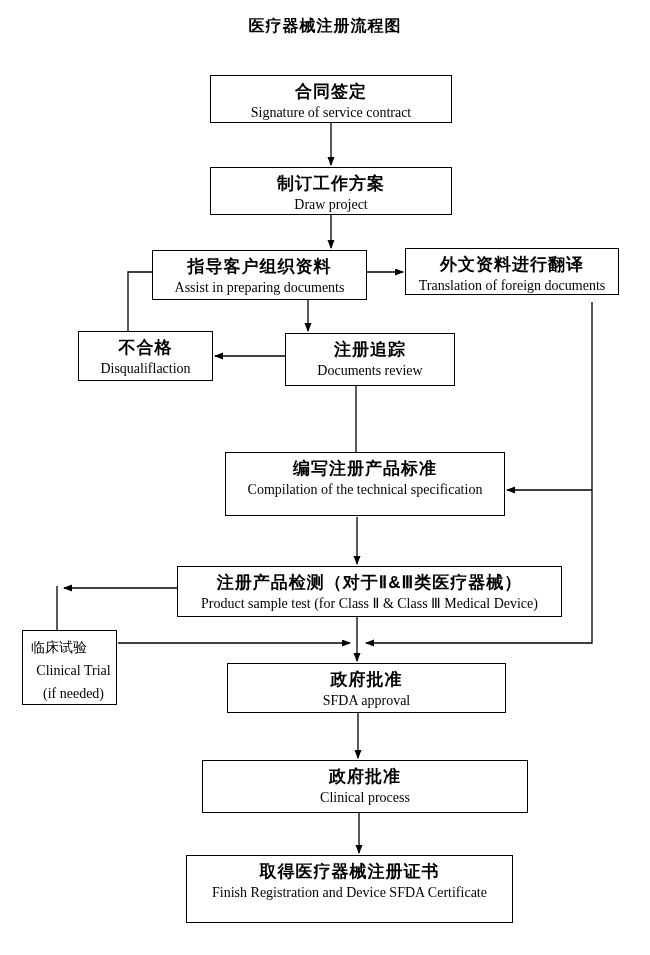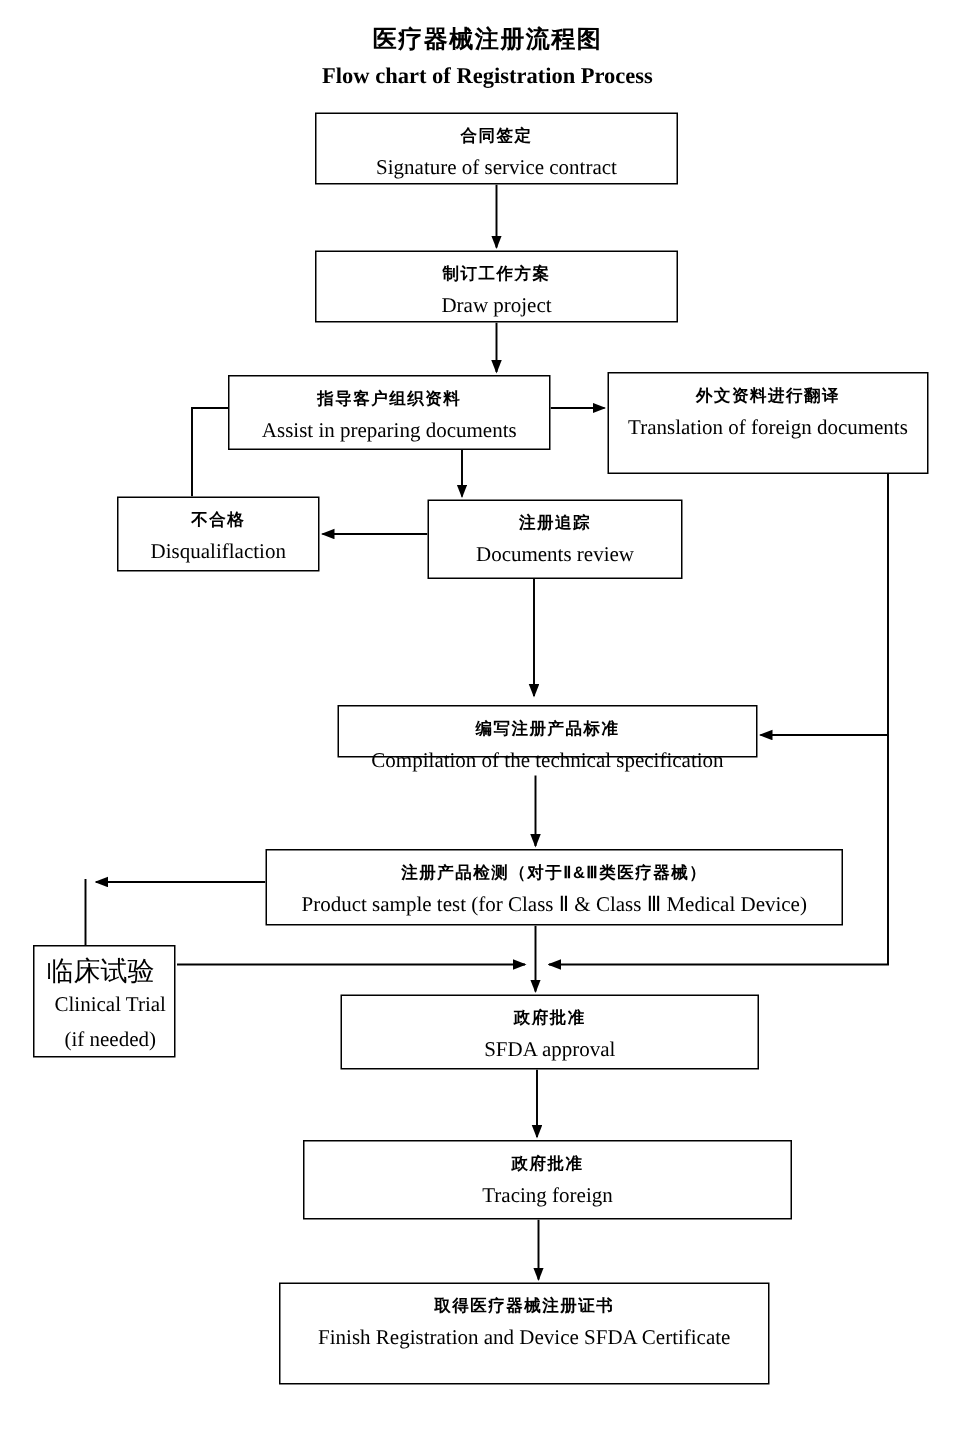--- a/index.html
+++ b/index.html
@@ -16,24 +16,24 @@
   .title-en{margin-top:6px;font-family:"Liberation Serif", serif;font-size:15px;font-weight:bold;}
   svg.connectors{position:absolute;left:0;top:0;width:650px;height:955px;}
   .node{
     position:absolute;
     box-sizing:border-box;
     border:1px solid #000;
     background:#ffffff;
     text-align:center;
     padding-top:4px;
   }
-  .node .zh{font-size:11px;font-weight:bold;letter-spacing:1px;line-height:23px;}
+  .node .zh{font-size:17px;font-weight:bold;letter-spacing:1px;line-height:23px;}
   .node .en{font-family:"Liberation Serif", serif;font-size:14px;line-height:19px;text-align:center;}
   .node.left-align{text-align:left;padding:5px 0 0 8px;}
-  .node.left-align .zh{font-weight:normal;font-size:18px;letter-spacing:0;line-height:23px;}
+  .node.left-align .zh{font-weight:normal;font-size:14px;letter-spacing:0;line-height:23px;}
   .node.left-align .en{line-height:23px;}
 </style>
 </head>
 <body>
 
 <div class="canvas">
 
   <svg class="connectors" viewBox="0 0 650 955" xmlns="http://www.w3.org/2000/svg">
     <defs>
       <marker id="arr" markerWidth="9" markerHeight="8" refX="8" refY="3.5" orient="auto" markerUnits="userSpaceOnUse">
@@ -53,54 +53,53 @@
     <line x1="177" y1="588" x2="64" y2="588" stroke="#000" stroke-width="1.3" marker-end="url(#arr)"></line>
     <line x1="57" y1="586" x2="57" y2="630" stroke="#000" stroke-width="1.3"></line>
     <line x1="118" y1="643" x2="350" y2="643" stroke="#000" stroke-width="1.3" marker-end="url(#arr)"></line>
     <line x1="357" y1="617" x2="357" y2="661" stroke="#000" stroke-width="1.3" marker-end="url(#arr)"></line>
     <line x1="358" y1="713" x2="358" y2="758" stroke="#000" stroke-width="1.3" marker-end="url(#arr)"></line>
     <line x1="359" y1="813" x2="359" y2="853" stroke="#000" stroke-width="1.3" marker-end="url(#arr)"></line>
   </svg>
 
   <div class="titles">
     <div class="title-zh">医疗器械注册流程图</div>
-    <div class="title-en">Flow chart of Registration Process</div>
   </div>
 
   <div class="node" style="left:210px;top:75px;width:242px;height:48px">
     <div class="zh">合同签定</div>
     <div class="en">Signature of service contract</div>
   </div>
 
   <div class="node" style="left:210px;top:167px;width:242px;height:48px">
     <div class="zh">制订工作方案</div>
     <div class="en">Draw project</div>
   </div>
 
   <div class="node" style="left:152px;top:250px;width:215px;height:50px">
     <div class="zh">指导客户组织资料</div>
     <div class="en">Assist in preparing documents</div>
   </div>
 
-  <div class="node" style="left:405px;top:248px;width:214px;height:68px">
+  <div class="node" style="left:405px;top:248px;width:214px;height:47px">
     <div class="zh">外文资料进行翻译</div>
     <div class="en">Translation of foreign documents</div>
   </div>
 
   <div class="node" style="left:78px;top:331px;width:135px;height:50px">
     <div class="zh">不合格</div>
     <div class="en">Disqualiflaction</div>
   </div>
 
   <div class="node" style="left:285px;top:333px;width:170px;height:53px">
     <div class="zh">注册追踪</div>
     <div class="en">Documents review</div>
   </div>
 
-  <div class="node" style="left:225px;top:470px;width:280px;height:35px">
+  <div class="node" style="left:225px;top:452px;width:280px;height:64px">
     <div class="zh">编写注册产品标准</div>
     <div class="en">Compilation of the technical specification</div>
   </div>
 
   <div class="node" style="left:177px;top:566px;width:385px;height:51px">
     <div class="zh">注册产品检测（对于Ⅱ&amp;Ⅲ类医疗器械）</div>
     <div class="en">Product sample test (for Class Ⅱ &amp; Class Ⅲ Medical Device)</div>
   </div>
 
   <div class="node left-align" style="left:22px;top:630px;width:95px;height:75px">
@@ -109,21 +108,21 @@
     <div class="en">(if needed)</div>
   </div>
 
   <div class="node" style="left:227px;top:663px;width:279px;height:50px">
     <div class="zh">政府批准</div>
     <div class="en">SFDA approval</div>
   </div>
 
   <div class="node" style="left:202px;top:760px;width:326px;height:53px">
     <div class="zh">政府批准</div>
-    <div class="en">Tracing foreign</div>
+    <div class="en">Clinical process</div>
   </div>
 
   <div class="node" style="left:186px;top:855px;width:327px;height:68px">
     <div class="zh">取得医疗器械注册证书</div>
     <div class="en">Finish Registration and Device SFDA Certificate</div>
   </div>
 
 </div>
 
 </body></html>

